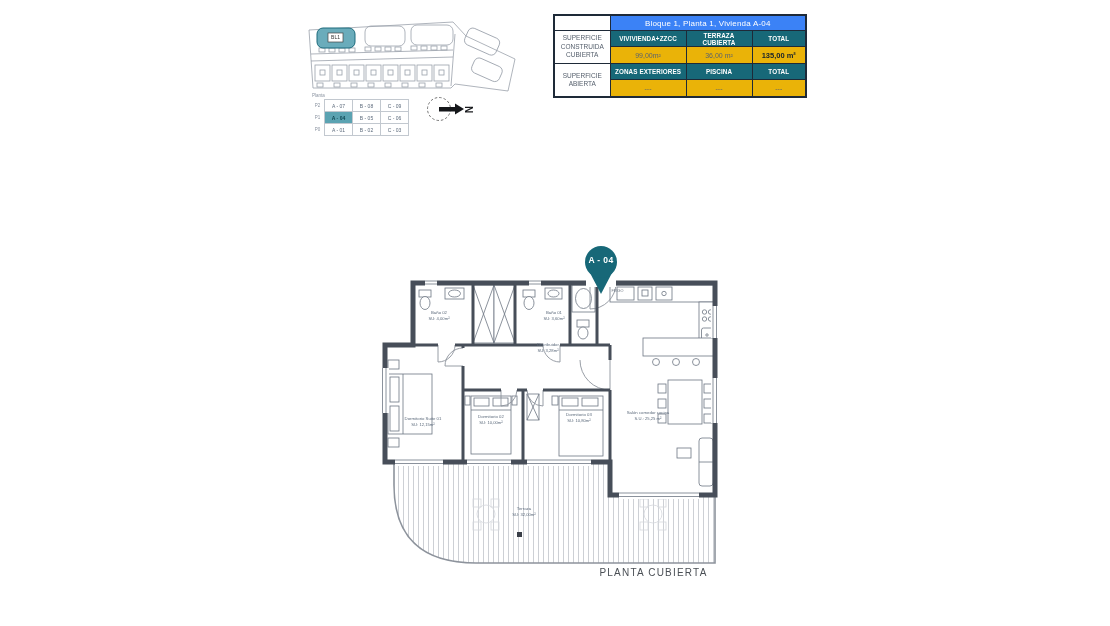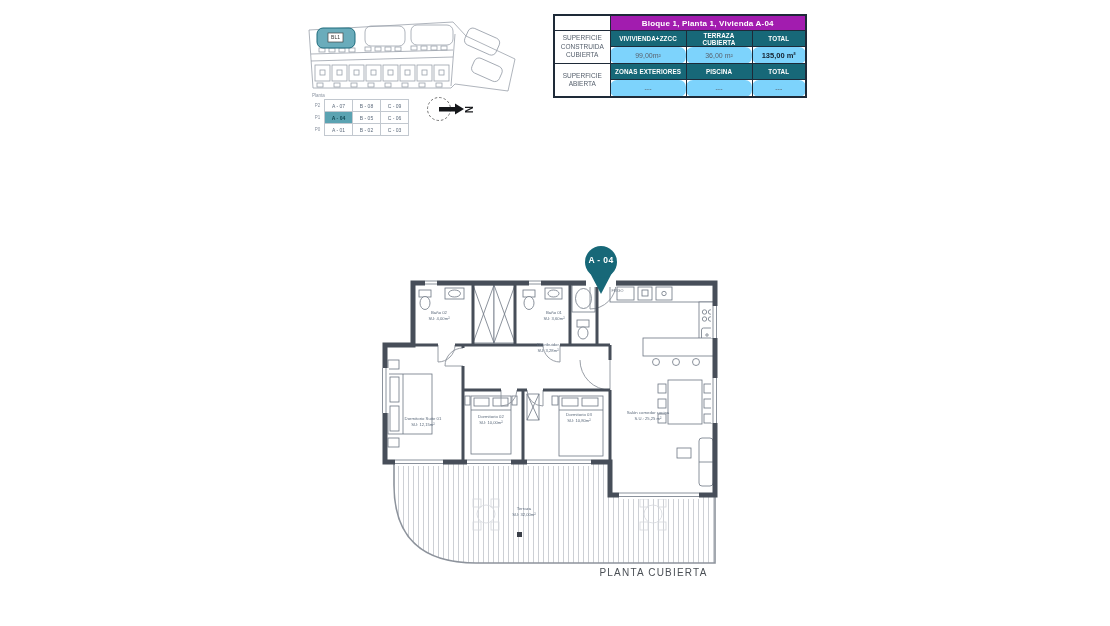--- a/index.html
+++ b/index.html
@@ -4,23 +4,23 @@
 <style>
   html,body{margin:0;padding:0;}
   body{width:1110px;height:626px;background:#fff;position:relative;overflow:hidden;
        font-family:"Liberation Sans", sans-serif;}
   .abs{position:absolute;}
 
   
   #surface-table{left:553px;top:14px;width:252px;border-collapse:collapse;table-layout:fixed;}
   #surface-table td{border:1px solid #1e2a38;padding:0;text-align:center;vertical-align:middle;}
   #surface-table{border:2px solid #1e2a38;}
-  .st-title{background:#a21caf;color:#fff;font-size:8px;font-weight:bold;height:14px;letter-spacing:.2px;}
+  .st-title{background:#3b82f6;color:#fff;font-size:8px;font-weight:normal;height:14px;letter-spacing:.2px;}
   .st-head{background:#176878;color:#fff;font-size:6.3px;font-weight:bold;height:15px;letter-spacing:.1px;}
-  .st-val{font-size:7px;color:#5a636e;height:16px;background:#7dd3fc;border-radius:7px;}
+  .st-val{font-size:7px;color:#5a636e;height:16px;background:#eab308;}
   .st-val-total{font-size:7.5px;color:#15212e;font-weight:bold;}
   .st-label{font-size:6.5px;color:#56606d;background:#fff;line-height:1.3;}
   .st-corner{background:#fff;}
 
   
   #unit-table-wrap{left:311px;top:93px;}
   .ut-caption{font-size:4.5px;color:#8a93a0;margin-left:1px;}
   #unit-table{border-collapse:collapse;margin-top:1px;}
   #unit-table td{border:1px solid #c2c8cf;width:27px;height:11px;text-align:center;
                  font-size:5px;color:#5d6b7c;padding:0;}

